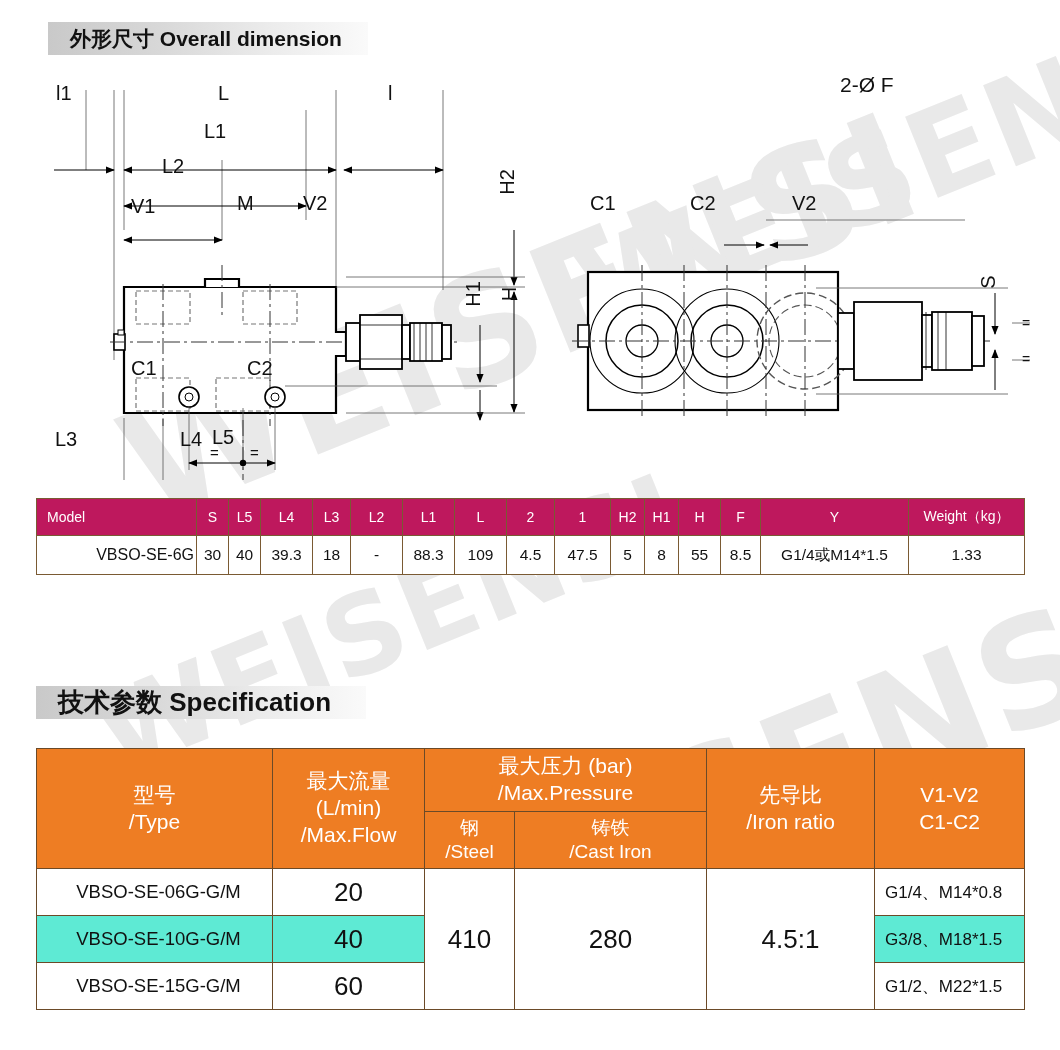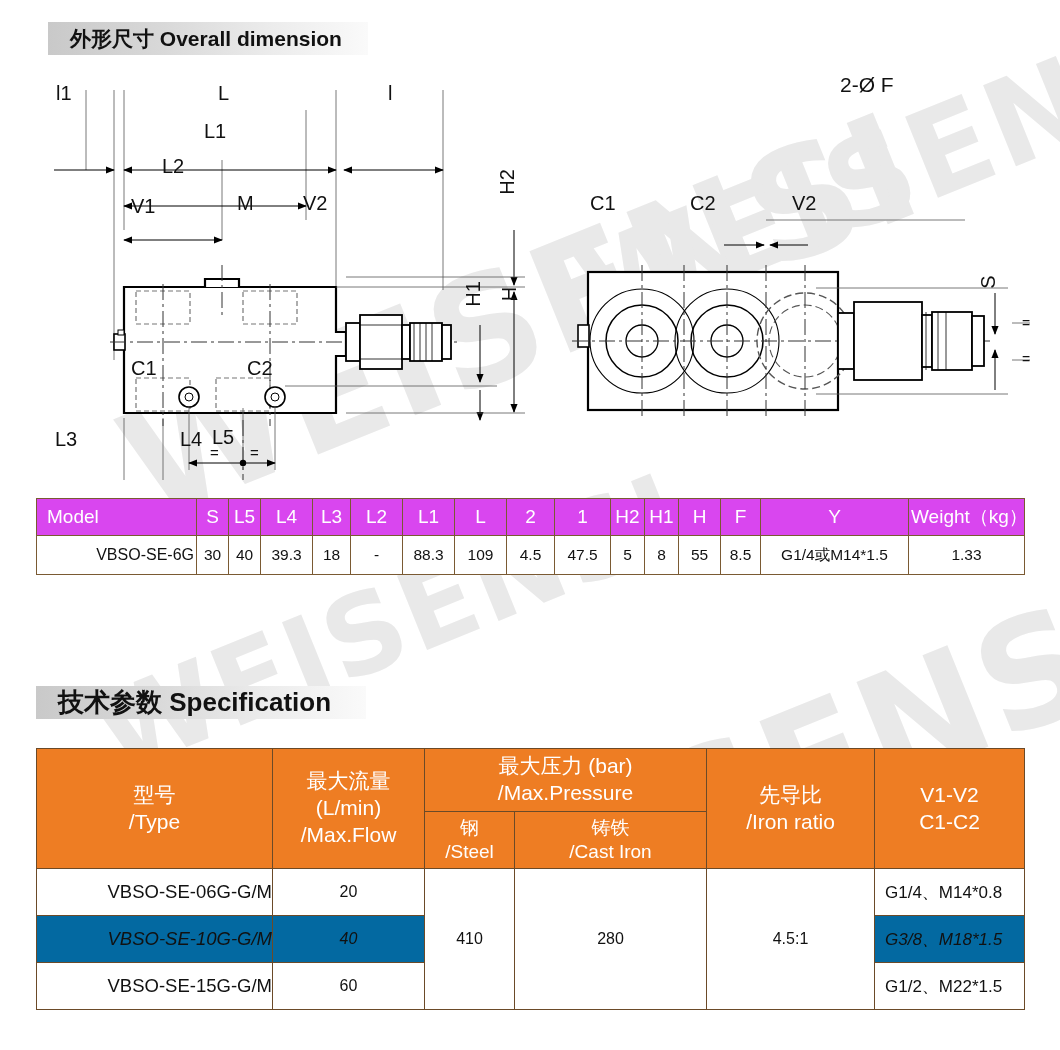--- a/index.html
+++ b/index.html
@@ -64,24 +64,24 @@
   }
   .tbl1 th,.tbl1 td{
     border:1px solid #7a5a33;
     height:38px;
     text-align:center;
     padding:0 2px;
     overflow:hidden;
     white-space:nowrap;
   }
   .tbl1 thead th{
-    background:#d946ef;
+    background:#be185d;
     color:#ffffff;
     font-weight:normal;
-    font-size:19px;
+    font-size:14px;
     height:36px;
   }
   .tbl1 thead th.model-h{text-align:left;padding-left:10px;}
   .tbl1 td.model-c{text-align:right;padding-left:10px;font-size:16px;}
   .tbl1 tbody tr.hl td{background:#f7e0bc;}
   .tbl1 tbody tr td{background:#ffffff;}
   .tbl1 tbody tr.hl td{background:#f7e0bc;}
 
   
   .tbl2{
@@ -103,24 +103,24 @@
     font-weight:normal;
     line-height:1.28;
   }
   .tbl2 .hcell{font-size:21px;padding:4px 2px;}
   .tbl2 .hcell.small{font-size:19px;}
   .tbl2 tbody td{
     background:#ffffff;
     height:46px;
     font-size:19px;
   }
-  .tbl2 tbody tr.hl td.hlc{background:#0369a1;font-style:italic;}
-  .tbl2 td.type-c{font-size:18.5px;padding-left:8px;text-align:right;}
+  .tbl2 tbody tr.hl td.hlc{background:#5eead4;}
+  .tbl2 td.type-c{font-size:18.5px;padding-left:8px;text-align:center;}
   .tbl2 td.y-c{font-size:17px;text-align:left;padding-left:10px;}
-  .tbl2 td.big{font-size:16px;}
+  .tbl2 td.big{font-size:26px;}
 </style>
 </head>
 <body>
 
 <div class="page">
 
   <div class="watermark">
     <div class="wm-text wm1">WEISENSI</div>
     <div class="wm-text wm2">WEISENSI</div>
     <div class="wm-text wm3">WEISENSI</div>

